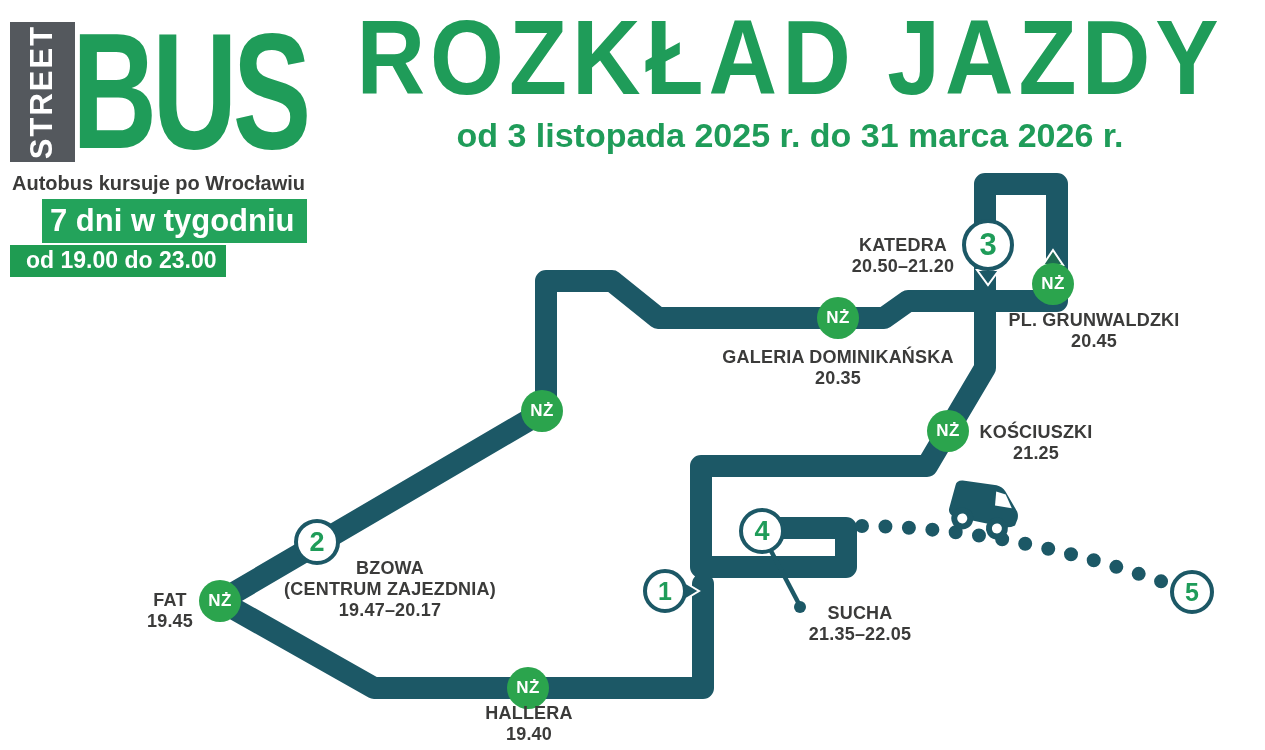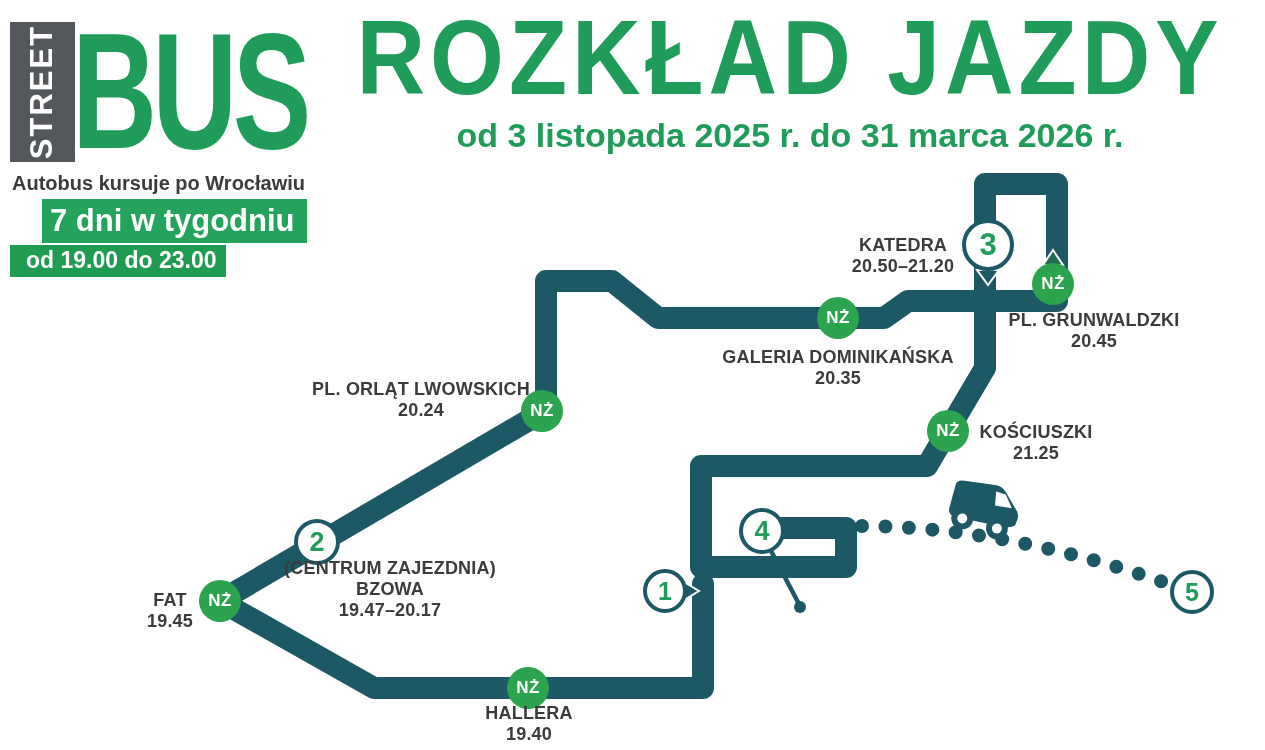--- a/index.html
+++ b/index.html
@@ -117,35 +117,35 @@
     <div>20.50–21.20</div>
   </div>
   <div class="abs lbl lbl-grunwaldzki">
     <div>PL. GRUNWALDZKI</div>
     <div>20.45</div>
   </div>
   <div class="abs lbl lbl-galeria">
     <div>GALERIA DOMINIKAŃSKA</div>
     <div>20.35</div>
   </div>
-  <div class="abs lbl lbl-orlat">
-    <div>PL. ORLĄT LWOWSKICH</div>
-    <div>20.24</div>
-  </div>
   <div class="abs lbl lbl-kosciuszki">
     <div>KOŚCIUSZKI</div>
     <div>21.25</div>
   </div>
   <div class="abs lbl lbl-bzowa">
+    <div>BZOWA</div>
     <div>(CENTRUM ZAJEZDNIA)</div>
-    <div>BZOWA</div>
     <div>19.47–20.17</div>
   </div>
   <div class="abs lbl lbl-fat">
     <div>FAT</div>
     <div>19.45</div>
+  </div>
+  <div class="abs lbl lbl-sucha">
+    <div>SUCHA</div>
+    <div>21.35–22.05</div>
   </div>
   <div class="abs lbl lbl-hallera">
     <div>HALLERA</div>
     <div>19.40</div>
   </div>
 
 </div>
 
 </body></html>

